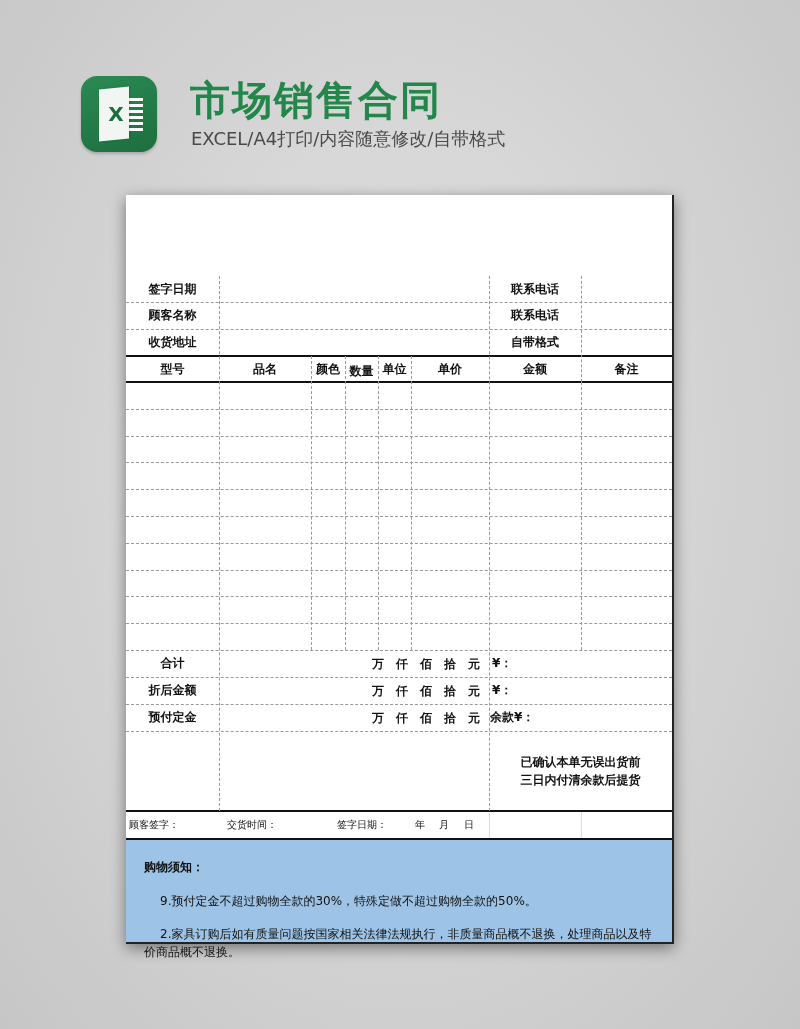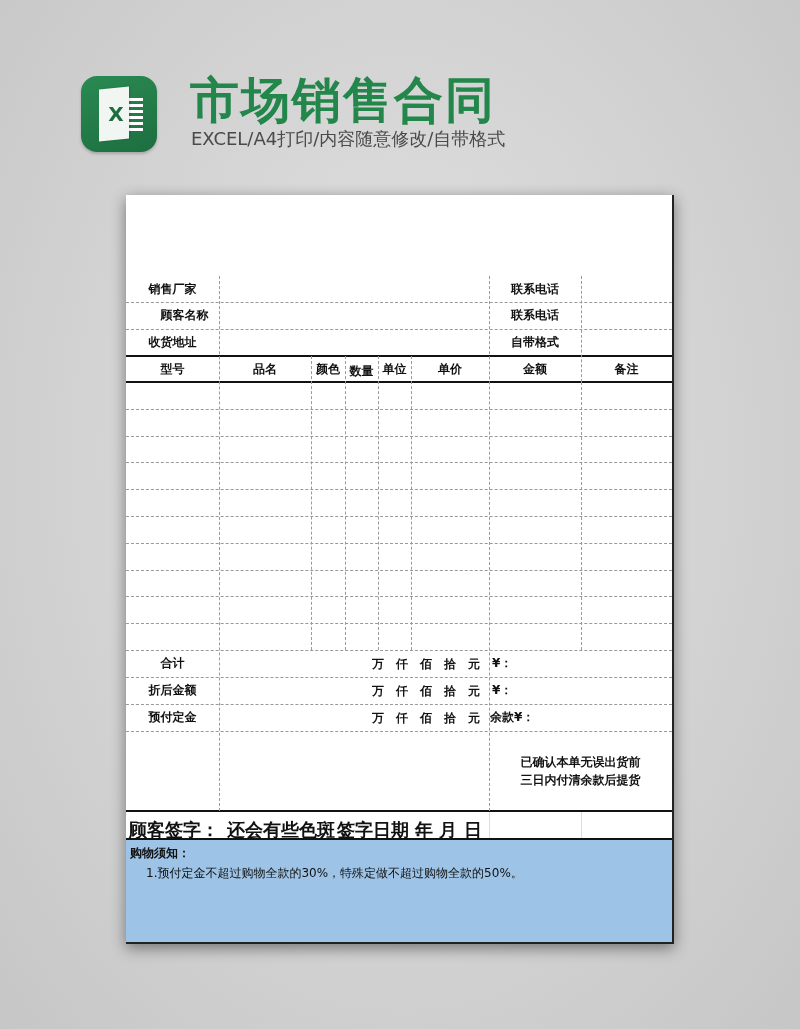--- a/index.html
+++ b/index.html
@@ -20,21 +20,21 @@
   .logo .page {
     position: absolute; left: 18px; top: 12px; width: 30px; height: 52px;
     background: #f2f6f3; transform: skewY(-6deg);
     box-shadow: 1px 0 2px rgba(0,0,0,0.15);
   }
   .logo .x {
     position: absolute; left: 25px; top: 26px; width: 20px; height: 24px;
     color: #1d6e3f; font-size: 20px; font-weight: bold; line-height: 24px; text-align: center;
   }
   .title {
-    position: absolute; left: 190px; top: 78px; font-size: 49px; font-weight: bold;
+    position: absolute; left: 190px; top: 78px; font-size: 40px; font-weight: bold;
     color: #23864a; letter-spacing: 2px; line-height: 46px; font-family: Liberation Serif, serif;
   }
   .subtitle {
     position: absolute; left: 191px; top: 127px; font-size: 18px; color: #4a4a4a; line-height: 24px;
   }
   .form {
     position: absolute; left: 126px; top: 195px; width: 546px; height: 749px;
     background: #fff; box-shadow: 0 4px 14px rgba(0,0,0,0.45);
     border-right: 2px solid #222;
   }
@@ -62,45 +62,45 @@
   .units {
     position: absolute; font-size: 12px; font-weight: bold; color: #111; display: flex;
   }
   .units span { width: 24px; text-align: center; }
   .notes {
     position: absolute; left: 0; top: 643px; width: 546px; height: 106px; background: #9dc3e6;
     box-sizing: border-box; padding: 3px 2px 0 2px; font-size: 12px; color: #111; line-height: 17.5px;
     border-top: 2px solid #111; border-bottom: 2px solid #222;
   }
   .notes .nh { font-weight: bold; }
-  .notes p { margin: 2px; }
+  .notes p { margin: 16px; }
   .notes .ind { text-indent: 16px; }
   .sig {
-    position: absolute; font-size: 18px; font-weight: bold; color: #111;
+    position: absolute; font-size: 10px; font-weight: normal; color: #111;
   }
 </style>
 </head>
 <body>
 
 <div class="logo">
   <div class="grid"></div>
   <div class="page"></div>
   <div class="x">X</div>
 </div>
 <div class="title">市场销售合同</div>
 <div class="subtitle">EXCEL/A4打印/内容随意修改/自带格式</div>
 
 <div class="form">
 
-  <div class="cell" style="left:0;top:81px;width:93px;height:26px;">销售厂家</div>
+  <div class="cell" style="left:0;top:81px;width:93px;height:26px;">签字日期</div>
   <div class="cell" style="left:93px;top:81px;width:270px;height:26px;"></div>
   <div class="cell" style="left:363px;top:81px;width:92px;height:26px;">联系电话</div>
   <div class="cell" style="left:455px;top:81px;width:91px;height:26px;"></div>
 
-  <div class="cell" style="left:12px;top:107px;width:93px;height:27px;">顾客名称</div>
+  <div class="cell" style="left:0;top:107px;width:93px;height:27px;">顾客名称</div>
   <div class="cell" style="left:93px;top:107px;width:270px;height:27px;"></div>
   <div class="cell" style="left:363px;top:107px;width:92px;height:27px;">联系电话</div>
   <div class="cell" style="left:455px;top:107px;width:91px;height:27px;"></div>
 
   <div class="cell" style="left:0;top:134px;width:93px;height:26px;">收货地址</div>
   <div class="cell" style="left:93px;top:134px;width:270px;height:26px;"></div>
   <div class="cell" style="left:363px;top:134px;width:92px;height:26px;">自带格式</div>
   <div class="cell" style="left:455px;top:134px;width:91px;height:26px;"></div>
 
   <div class="cell" style="left:0;top:161px;width:93px;height:26px;">型号</div>
@@ -223,21 +223,21 @@
       <span>拾</span>
       <span>元</span>
   </div>
   <div class="cell" style="left:364px;top:509px;width:100px;height:27px;justify-content:flex-start;">余款¥：</div>
 
   <div class="cell" style="left:93px;top:536px;width:270px;height:80px;"></div>
   <div class="cell" style="left:363px;top:558px;width:183px;height:18px;">已确认本单无误出货前</div>
   <div class="cell" style="left:363px;top:576px;width:183px;height:18px;">三日内付清余款后提货</div>
 
   <div class="sig" style="left:3px;top:623px;">顾客签字：</div>
-  <div class="sig" style="left:101px;top:623px;">还会有些色斑：</div>
+  <div class="sig" style="left:101px;top:623px;">交货时间：</div>
   <div class="sig" style="left:211px;top:623px;">签字日期：</div>
   <div class="sig" style="left:289px;top:623px;">年</div>
   <div class="sig" style="left:313px;top:623px;">月</div>
   <div class="sig" style="left:338px;top:623px;">日</div>
 
   <div class="hl" style="left:0;width:546px;top:107px;"></div>
   <div class="hl" style="left:0;width:546px;top:134px;"></div>
   <div class="hl solid" style="left:0;width:546px;top:160px;"></div>
   <div class="hl solid" style="left:0;width:546px;top:186px;"></div>
   <div id="row-lines">
@@ -263,15 +263,16 @@
   <div class="vl" style="left:455px;top:187px;height:268px;"></div>
   <div class="vl" style="left:185px;top:161px;height:294px;"></div>
   <div class="vl" style="left:219px;top:161px;height:294px;"></div>
   <div class="vl" style="left:252px;top:161px;height:294px;"></div>
   <div class="vl" style="left:285px;top:161px;height:294px;"></div>
   <div class="vl" style="left:363px;top:617px;height:26px;border-left:1px solid #ddd;"></div>
   <div class="vl" style="left:455px;top:617px;height:26px;border-left:1px solid #ddd;"></div>
 
   <div class="notes">
     <p class="nh">购物须知：</p>
-    <p class="ind">1.预付定金不超过购物全款的30%，特殊定做不超过购物全款的50%。</p>
+    <p class="ind">9.预付定金不超过购物全款的30%，特殊定做不超过购物全款的50%。</p>
+    <p class="ind">2.家具订购后如有质量问题按国家相关法律法规执行，非质量商品概不退换，处理商品以及特价商品概不退换。</p>
   </div>
 </div>
 
 </body></html>

